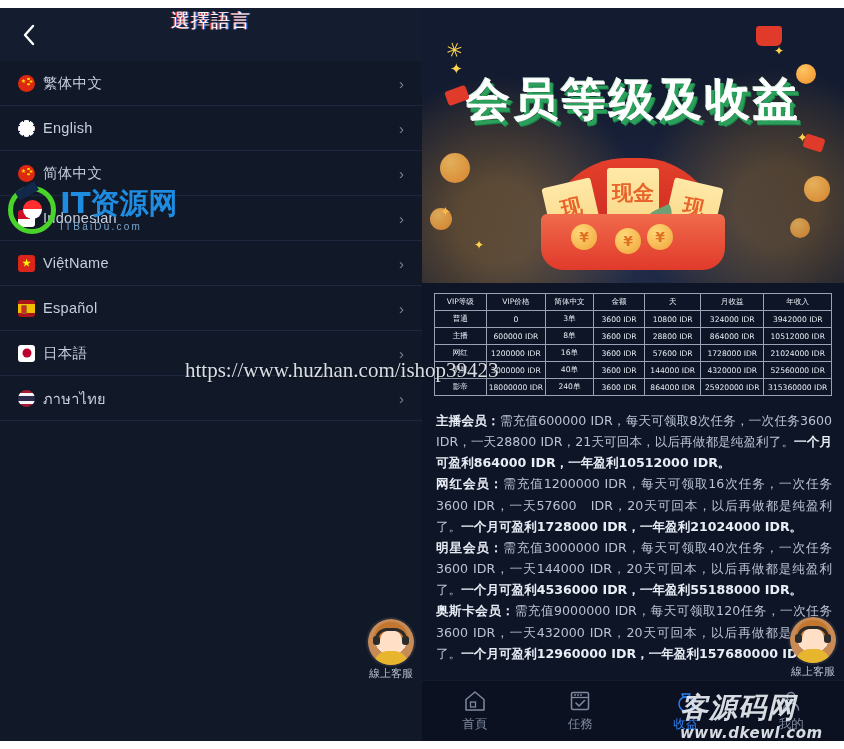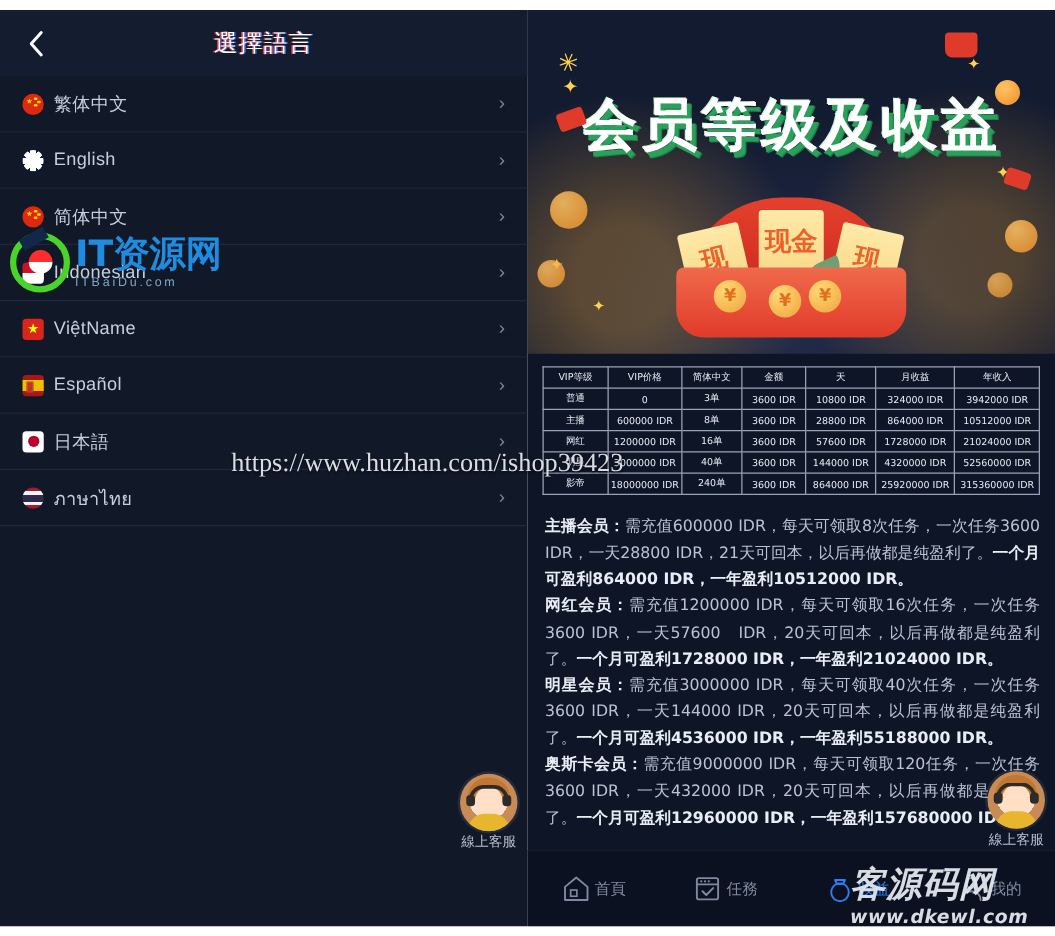--- a/index.html
+++ b/index.html
@@ -7,21 +7,21 @@
     font-family:"Liberation Sans","DejaVu Sans",sans-serif; }
   #root { position:relative; width:844px; height:749px; background:#ffffff; }
 
   
   .panel-left {
     position:absolute; left:0; top:8px; width:422px; height:733px;
     background:#111828; overflow:hidden;
   }
   .topbar {
     position:relative; height:53px; background:#141c30;
-    display:flex; align-items:center; justify-content:center;
+    display:flex; align-items:flex-start; justify-content:center;
   }
   .back-chevron {
     position:absolute; left:18px; top:50%; transform:translateY(-50%);
     width:22px; height:22px; display:flex; align-items:center; justify-content:center;
     cursor:pointer;
   }
   .back-chevron svg { display:block; }
   .topbar-title {
     color:#ffffff; font-size:19px; letter-spacing:1px;
     text-shadow:-1.2px 0 #e23b3b, 1.2px 0 #2f6fe0;
@@ -149,21 +149,21 @@
   .para b { color:#e9eef6; font-weight:bold; }
   .para p { margin-bottom:0; }
 
   
   .bottomnav {
     position:absolute; left:0; bottom:0; width:100%; height:61px;
     background:#0b1120; display:flex; align-items:center;
     border-top:1px solid #121b2e;
   }
   .navitem {
-    flex:1; display:flex; align-items:center;
+    flex:1; display:flex; flex-direction:column; align-items:center;
     justify-content:center; gap:3px; cursor:pointer;
   }
   .navicon { width:24px; height:24px; display:block; }
   .navlabel { color:#7f8aa0; font-size:12.5px; }
   .navitem.active .navlabel { color:#2e7ff0; }
 
   
   .cs {
     position:absolute; width:46px; text-align:center; cursor:pointer;
   }

